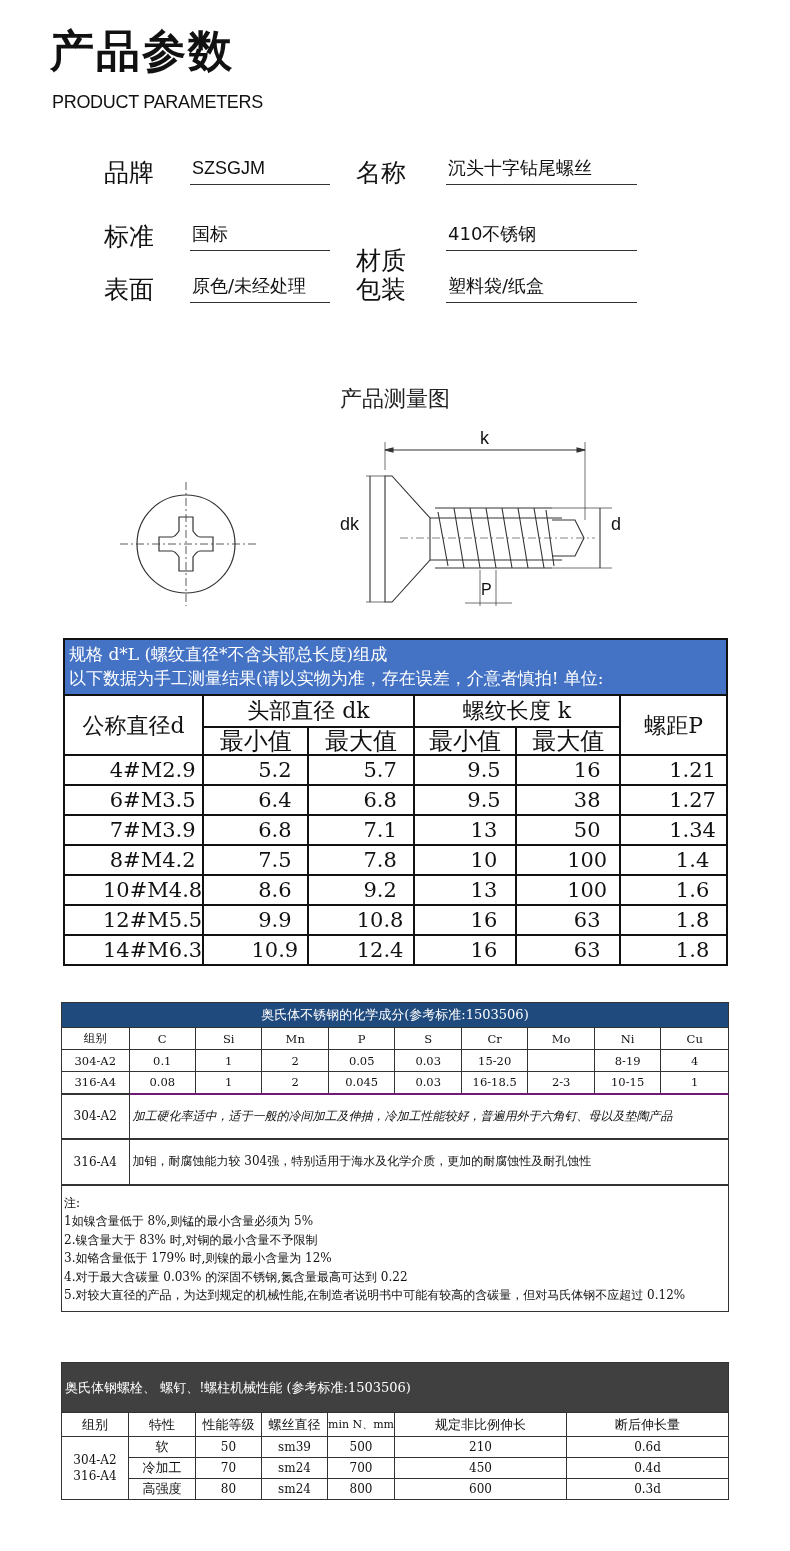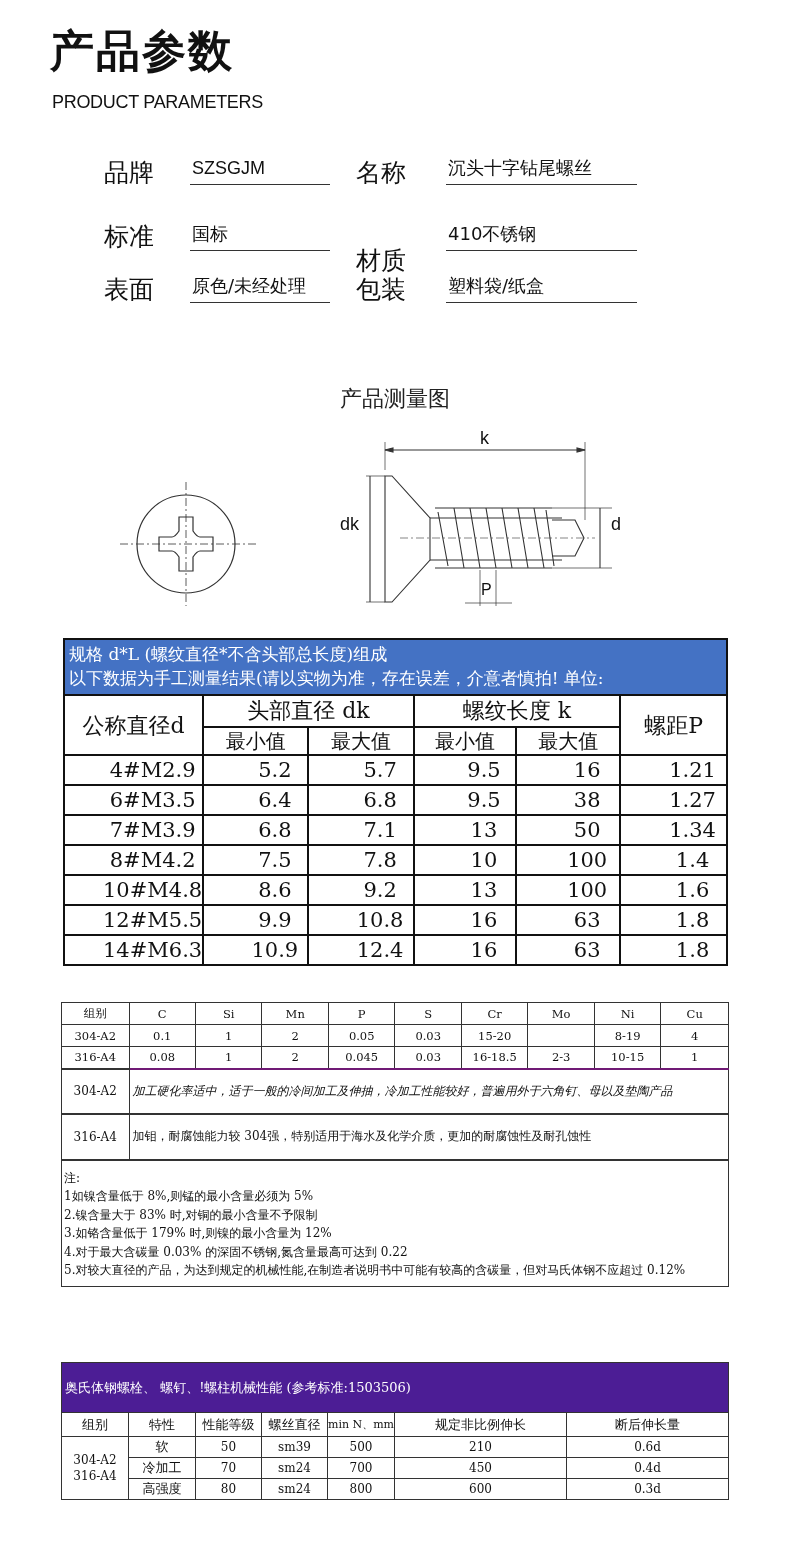--- a/index.html
+++ b/index.html
@@ -12,32 +12,32 @@
   .param-label { font-size: 25px; color: #111; }
   .param-value { font-size: 18px; color: #111; border-bottom: 1px solid #333; height: 30px; line-height: 26px; padding-left: 2px; }
 
   .measure-title { left: 0; width: 790px; top: 384px; text-align: center; font-size: 22px; color: #222; }
 
   table { border-collapse: collapse; }
   .spec-table { position: absolute; left: 63px; top: 638px; width: 665px; border: 2px solid #111; font-family: "DejaVu Serif", serif; }
   .spec-table td, .spec-table th { border: 2px solid #111; text-align: center; font-weight: normal; }
   .spec-head { background: #4472c4; color: #fff; text-align: left !important; font-size: 17px; line-height: 24px; padding: 2px 4px 4px 4px; }
   .spec-table .h1 { font-size: 22px; height: 32px; line-height: 28px; }
-  .spec-table .h2 { font-size: 20px; height: 28px; line-height: 24px; }
+  .spec-table .h2 { font-size: 24px; height: 28px; line-height: 24px; }
   .spec-table .row td { font-size: 21px; height: 30px; line-height: 26px; padding-left: 38px; }
 
   .chem-table { position: absolute; left: 61px; top: 1002px; width: 668px; border: 1.5px solid #333; font-family: "DejaVu Serif", serif; font-size: 11.5px; }
   .chem-table td { border: 1px solid #333; text-align: center; height: 22px; }
   .chem-title { background: #1f4a7e; color: #fff; font-size: 13px; height: 25px !important; }
   .chem-desc td.txt { text-align: left; padding-left: 3px; font-size: 12px; white-space: nowrap; overflow: hidden; }
   .chem-notes { text-align: left !important; vertical-align: top; padding: 8px 2px 6px 2px; font-size: 12px; line-height: 18.5px; }
 
   .mech-table { position: absolute; left: 61px; top: 1362px; width: 668px; border: 1.5px solid #333; font-family: "DejaVu Serif", serif; font-size: 12px; }
   .mech-table td { border: 1px solid #333; text-align: center; height: 21px; }
-  .mech-title { background: #4c1d95; color: #fff; text-align: left !important; padding-left: 3px; height: 50px !important; font-size: 13px; }
+  .mech-title { background: #404040; color: #fff; text-align: left !important; padding-left: 3px; height: 50px !important; font-size: 13px; }
   .mech-head td { font-size: 13px; height: 24px; }
 </style>
 </head>
 <body>
 
 <div class="abs title-cn">产品参数</div>
 <div class="abs title-en">PRODUCT PARAMETERS</div>
 
 <div>
   <div class="abs param-label" style="left:104px;top:156px;">品牌</div>
@@ -181,20 +181,23 @@
     <td>12.4</td>
     <td>16</td>
     <td>63</td>
     <td>1.8</td>
   </tr>
 </tbody>
   </table>
 
 <table class="chem-table">
   <tbody>
+      <tr>
+        <td class="chem-title" colspan="10">奥氏体不锈钢的化学成分(参考标准:1503506)</td>
+      </tr>
   <tr>
     <td style="width:67px">组别</td>
     <td style="width:66px">C</td>
     <td style="width:66px">Si</td>
     <td style="width:66px">Mn</td>
     <td style="width:66px">P</td>
     <td style="width:66px">S</td>
     <td style="width:66px">Cr</td>
     <td style="width:66px">Mo</td>
     <td style="width:66px">Ni</td>

